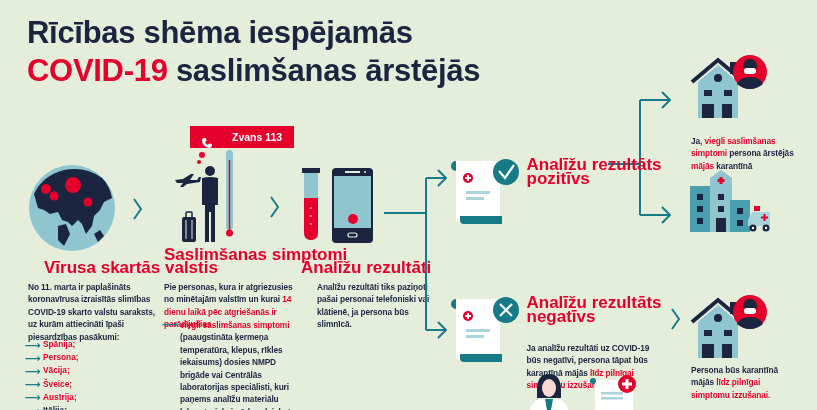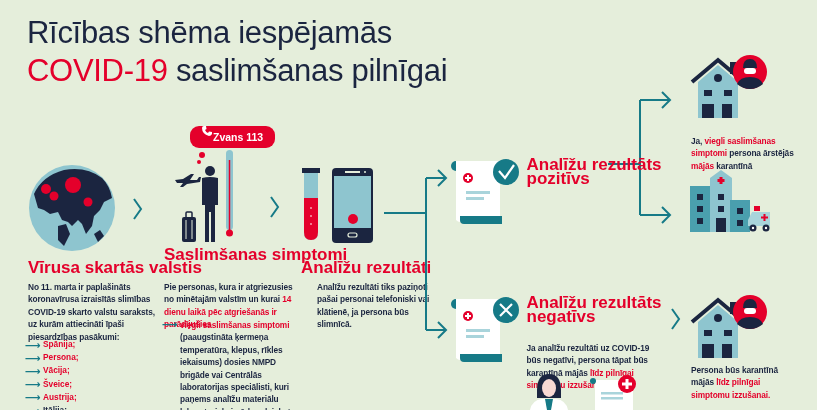--- a/index.html
+++ b/index.html
@@ -6,21 +6,21 @@
   html, body { width: 817px; height: 410px; overflow: hidden; }
   body {
     background: #e5eedb;
     font-family: "Liberation Sans", "DejaVu Sans", sans-serif;
     color: #1b2540;
     position: relative;
   }
   .abs { position: absolute; }
   .title {
     left: 27px; top: 14px;
-    font-size: 31px; font-weight: normal; line-height: 38px;
+    font-size: 31px; font-weight: bold; line-height: 38px;
     letter-spacing: -0.3px;
   }
   .title .red { color: #e4002b; }
   .red { color: #e4002b; }
   .sec-title {
     font-size: 17px; font-weight: bold; color: #e4002b; line-height: 14px;
   }
   .body-txt {
     font-size: 8.3px; line-height: 12.4px; color: #1b2540; font-weight: bold;
     letter-spacing: -0.1px;
@@ -30,51 +30,51 @@
     font-size: 8.3px; line-height: 13.2px; color: #e4002b; font-weight: bold;
     display: flex; align-items: center;
   }
   .arrow-ico {
     display: inline-block; width: 14px; margin-right: 4px; color: #167a87;
     font-size: 11px; line-height: 10px;
   }
   .chev { color: #167a87; }
   .badge {
     background: #e4002b; color: #fff; font-weight: bold; font-size: 10.5px;
-    border-radius: 9px; padding: 0 12px; height: 22px; line-height: 22px;
-    display: flex; align-items: flex-start; gap: 1px;
+    border-radius: 0; padding: 0 12px; height: 22px; line-height: 22px;
+    display: flex; align-items: flex-end; gap: 20px;
   }
   svg { display: block; }
 </style>
 </head>
 <body>
 
 <div class="abs title">
   <div>Rīcības shēma iespējamās</div>
-  <div><span class="red">COVID-19</span><span> saslimšanas pilnīgai</span></div>
+  <div><span class="red">COVID-19</span><span> saslimšanas ārstējās</span></div>
 </div>
 
 <div class="abs" style="left:28px;top:164px;">
   <svg width="88" height="88" viewBox="0 0 88 88">
     <circle cx="44" cy="44" r="43" fill="#8ec5cf"></circle>
     <path d="M6 30 Q14 12 36 6 Q58 2 74 14 Q82 22 84 34 L76 38 L72 46 L66 52 L64 62 L58 70 L54 60 L50 56 L44 62 L40 58 L34 56 L30 48 L22 50 L16 46 L10 44 Z" fill="#1b2540"></path>
     <path d="M30 62 L38 60 L42 70 L36 82 L30 76 Z" fill="#1b2540"></path>
     <path d="M66 70 L72 66 L76 72 L70 78 Z" fill="#1b2540"></path>
     <circle cx="45" cy="21" r="8" fill="#e4002b"></circle>
     <circle cx="18" cy="25" r="5" fill="#e4002b"></circle>
     <circle cx="26" cy="32" r="4.5" fill="#e4002b"></circle>
     <circle cx="60" cy="38" r="4.5" fill="#e4002b"></circle>
   </svg>
 </div>
 <div class="abs chev" style="left:133px;top:198px;">
   <svg width="10" height="22" viewBox="0 0 10 22">
       <path d="M1 1 L8 11 L1 21" stroke="#167a87" stroke-width="2" fill="none"></path>
     </svg>
 </div>
-<div class="abs sec-title" style="left:28px;top:261px;">Vīrusa skartās valstis</div>
+<div class="abs sec-title" style="left:44px;top:261px;">Vīrusa skartās valstis</div>
 <div class="abs body-txt" style="left:28px;top:281px;width:130px;">No 11. marta ir paplašināts koronavīrusa izraisītās slimības COVID-19 skarto valstu saraksts, uz kurām attiecināti īpaši piesardzības pasākumi:</div>
 <ul class="abs list" style="left:25px;top:338px;">
   <li>
       <span class="arrow-ico">⟶</span>
       <span>Spānija;</span>
     </li>
   <li>
       <span class="arrow-ico">⟶</span>
       <span>Persona;</span>
     </li>

